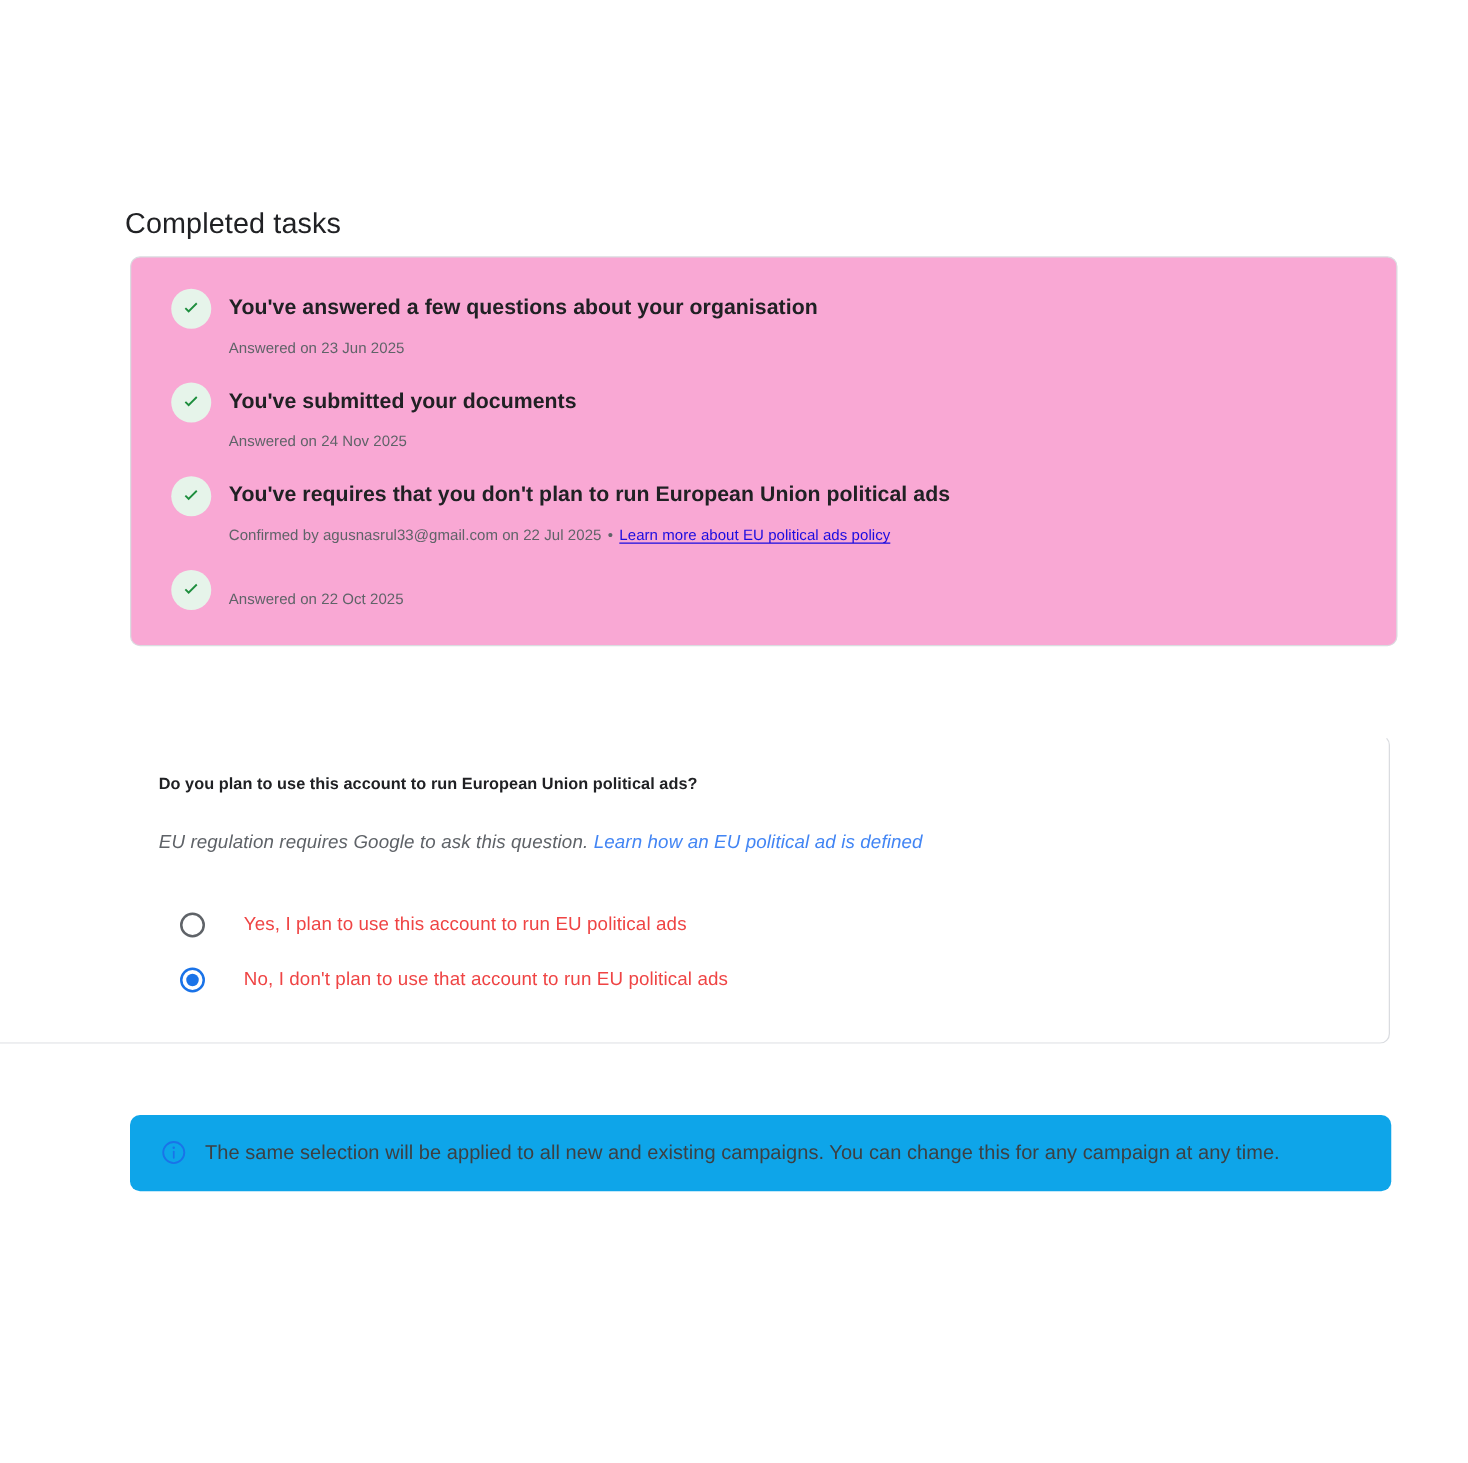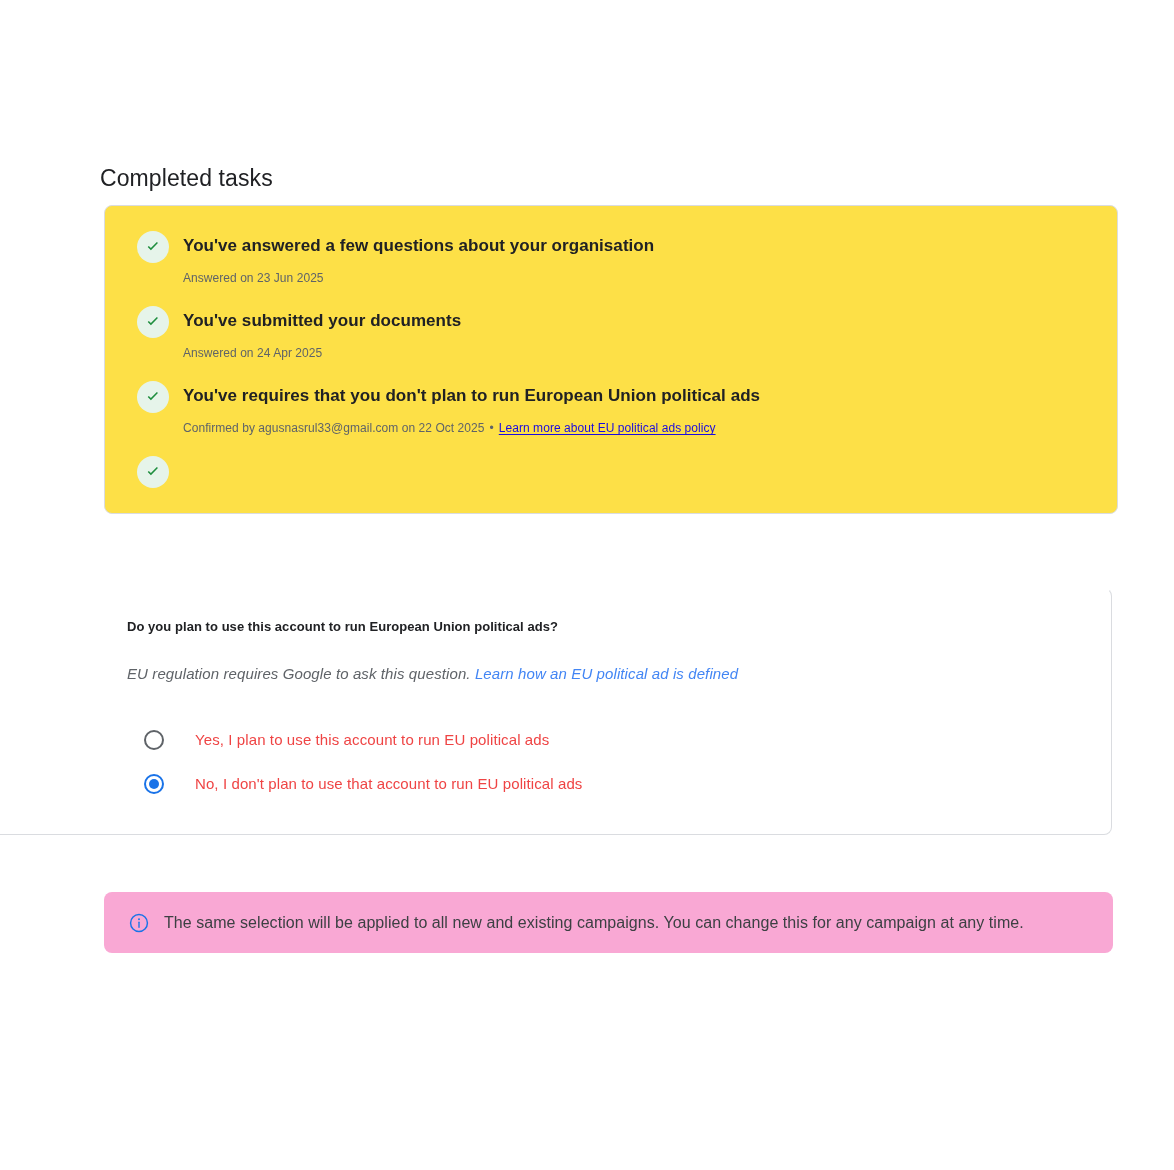--- a/index.html
+++ b/index.html
@@ -39,21 +39,21 @@
   }
 
   
   .tasks-card {
     position: absolute;
     left: 104px;
     top: 205px;
     width: 1014px;          
     border: 1px solid #dadce0;
     border-radius: 8px;
-    background: #fde047;
+    background: #f9a8d4;
     box-sizing: border-box;
     padding: 18px 0 16px 0;
   }
 
   .task-row {
     display: flex;
     align-items: flex-start;
     padding: 9px 0 9px 32px;
   }
 
@@ -171,24 +171,24 @@
     letter-spacing: 0.1px;
   }
 
   
   .info-banner {
     position: absolute;
     left: 104px;
     top: 892px;
     width: 1009px;
     box-sizing: border-box;
-    background: #f9a8d4;
+    background: #0ea5e9;
     border-radius: 8px;
     display: flex;
-    align-items: center;
+    align-items: flex-start;
     padding: 18px 22px 18px 24px;
   }
   .info-icon {
     flex: 0 0 auto;
     width: 22px;
     height: 22px;
     margin-top: 1px;
   }
   .info-text {
     margin-left: 14px;
@@ -221,43 +221,44 @@
     </div>
 
     <div class="task-row">
       <span class="check-badge">
         <svg width="18" height="18" viewBox="0 0 24 24" aria-hidden="true">
           <path d="M9.2 16.2 5 12l1.4-1.4 2.8 2.8 8-8L18.6 6.8z" fill="#1E8E3E"></path>
         </svg>
       </span>
       <div class="task-text">
         <div class="task-title">You've submitted your documents</div>
-        <div class="task-sub">Answered on 24 Apr 2025</div>
+        <div class="task-sub">Answered on 24 Nov 2025</div>
       </div>
     </div>
 
     <div class="task-row">
       <span class="check-badge">
         <svg width="18" height="18" viewBox="0 0 24 24" aria-hidden="true">
           <path d="M9.2 16.2 5 12l1.4-1.4 2.8 2.8 8-8L18.6 6.8z" fill="#1E8E3E"></path>
         </svg>
       </span>
       <div class="task-text">
         <div class="task-title">You've requires that you don't plan to run European Union political ads</div>
-        <div class="task-sub"><span>Confirmed by agusnasrul33@gmail.com on 22 Oct 2025</span><span class="sep">•</span><a class="link-strong" href="#">Learn more about EU political ads policy</a></div>
-      </div>
-    </div>
-
-    <div class="task-row">
-      <span class="check-badge">
-        <svg width="18" height="18" viewBox="0 0 24 24" aria-hidden="true">
-          <path d="M9.2 16.2 5 12l1.4-1.4 2.8 2.8 8-8L18.6 6.8z" fill="#1E8E3E"></path>
-        </svg>
-      </span>
-      <div class="task-text">
+        <div class="task-sub"><span>Confirmed by agusnasrul33@gmail.com on 22 Jul 2025</span><span class="sep">•</span><a class="link-strong" href="#">Learn more about EU political ads policy</a></div>
+      </div>
+    </div>
+
+    <div class="task-row">
+      <span class="check-badge">
+        <svg width="18" height="18" viewBox="0 0 24 24" aria-hidden="true">
+          <path d="M9.2 16.2 5 12l1.4-1.4 2.8 2.8 8-8L18.6 6.8z" fill="#1E8E3E"></path>
+        </svg>
+      </span>
+      <div class="task-text">
+        <div class="task-sub">Answered on 22 Oct 2025</div>
       </div>
     </div>
 
   </div>
 
   <div class="question-card">
 
     <div class="question-title">Do you plan to use this account to run European Union political ads?</div>
 
     <div class="question-desc"><span>EU regulation requires Google to ask this question.</span> <a class="link-soft" href="#">Learn how an EU political ad is defined</a></div>

